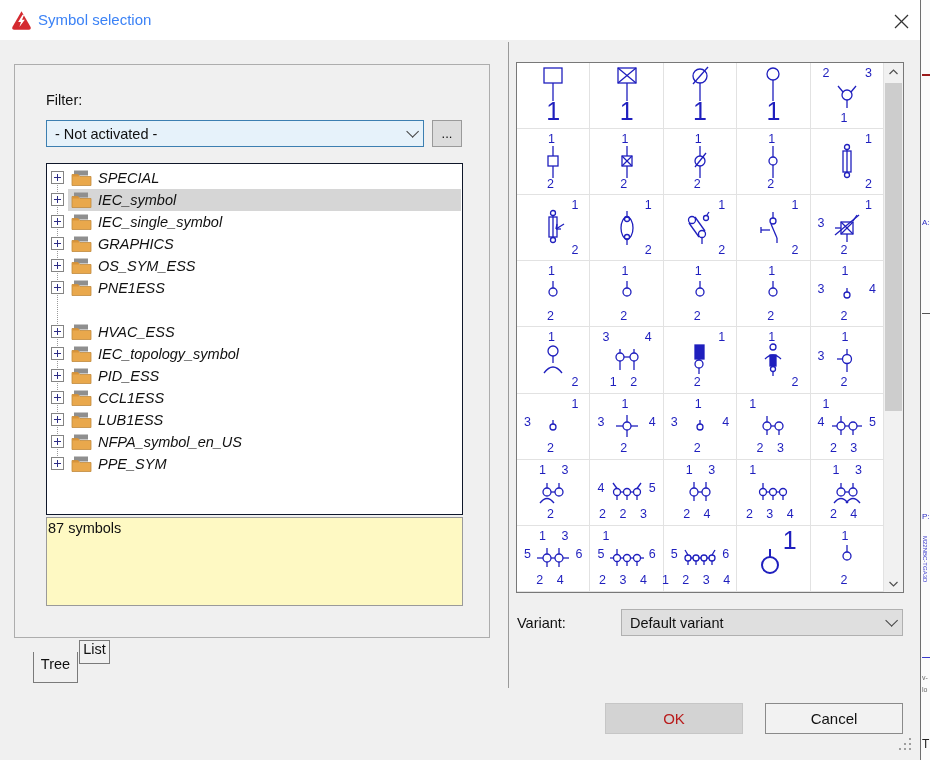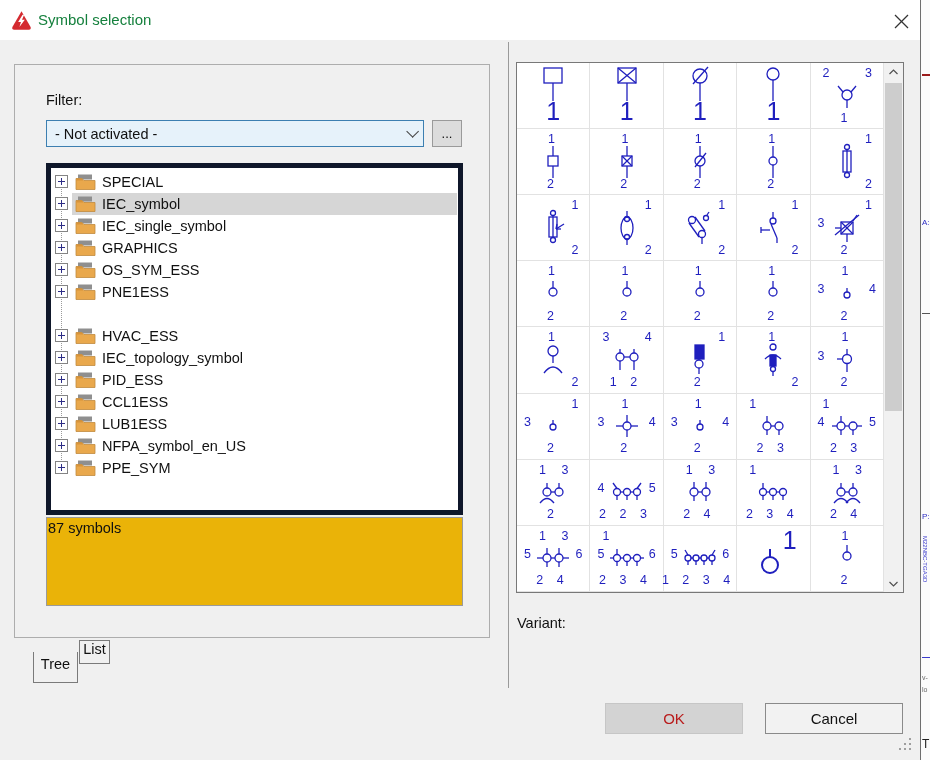--- a/index.html
+++ b/index.html
@@ -5,44 +5,44 @@
   html,body{margin:0;padding:0;}
   body{width:930px;height:760px;position:relative;overflow:hidden;
        background:#fafafa;font-family:"Liberation Sans",sans-serif;color:#111;}
   *{box-sizing:border-box;}
   .abs{position:absolute;}
 
   
   #dialog{left:0;top:0;width:921px;height:760px;background:#f0f0f0;border-right:1px solid #6e6e6e;}
   #titlebar{left:0;top:0;width:100%;height:40px;background:#ffffff;}
   #app-icon{left:11px;top:10px;width:21px;height:21px;}
-  #title-text{left:38px;top:11px;font-size:15px;color:#15803d;}
+  #title-text{left:38px;top:11px;font-size:15px;color:#3b82f6;}
   #close-btn{left:886px;top:8px;width:30px;height:26px;display:flex;align-items:center;justify-content:center;cursor:pointer;}
 
   
   #groupbox{left:14px;top:64px;width:476px;height:574px;border:1px solid #adadad;background:#f0f0f0;}
   #filter-label{left:46px;top:92px;font-size:14.5px;}
   #filter-combo{left:46px;top:120px;width:378px;height:27px;background:#e6f2fa;border:1px solid #3c7fb1;
                 display:flex;align-items:center;padding:0 8px;font-size:14.5px;cursor:default;}
   #filter-combo .val{flex:1;}
   #browse-btn{left:432px;top:120px;width:30px;height:27px;background:#dcdcdc;border:1px solid #9a9a9a;
               font-size:13px;display:flex;align-items:center;justify-content:center;cursor:pointer;}
 
-  #tree-box{left:46px;top:163px;width:417px;height:352px;background:#ffffff;border:5px solid #0f172a;overflow:hidden;}
+  #tree-box{left:46px;top:163px;width:417px;height:352px;background:#ffffff;border:1px solid #0f172a;overflow:hidden;font-style:italic;}
   #tree-vline{left:10px;top:14px;height:286px;border-left:1px dotted #9a9a9a;position:absolute;}
   .tree-row{position:absolute;left:0;width:100%;height:22px;}
   .tree-row .hl{position:absolute;left:21px;right:1px;top:0;height:22px;background:#d6d6d6;}
   .plusbox{position:absolute;left:4px;top:4px;width:13px;height:13px;background:#fff;border:1px solid #848484;}
   .plusbox:before,.plusbox:after{content:"";position:absolute;background:#2d2d86;}
   .plusbox:before{left:2px;top:5px;width:7px;height:1px;}
   .plusbox:after{left:5px;top:2px;width:1px;height:7px;}
   .tree-folder{position:absolute;left:24px;top:3px;}
   .tree-label{position:absolute;left:51px;top:0;line-height:22px;font-size:14.5px;white-space:nowrap;}
 
-  #status-box{left:46px;top:517px;width:417px;height:89px;background:#eab308;border:1px solid #9a9a9a;padding-left:30px;}
+  #status-box{left:46px;top:517px;width:417px;height:89px;background:#fef9c3;border:1px solid #9a9a9a;padding-left:30px;}
   #status-text{left:1px;top:2px;font-size:14.5px;position:absolute;}
 
   .tab{position:absolute;background:#f0f0f0;font-size:14.5px;display:flex;align-items:flex-start;justify-content:center;cursor:pointer;}
   #tab-tree{left:33px;top:637px;width:45px;height:31px;border:1px solid #7a7a7a;border-top:none;padding-top:4px;z-index:3;margin-top:15px;}
   #tab-list{left:79px;top:640px;width:31px;height:24px;border:1px solid #7a7a7a;padding-top:0;z-index:2;}
 
   
   #separator{left:508px;top:42px;width:1px;height:646px;background:#9a9a9a;}
 
   
@@ -716,20 +716,24 @@
       <div id="sb-thumb"></div>
       <div id="sb-down" class="sb-btn">
         <svg width="9" height="6" viewBox="0 0 9 6">
           <polyline points="0.5,1 4.5,5 8.5,1" fill="none" stroke="#505050" stroke-width="1.2"></polyline>
         </svg>
       </div>
     </div>
   </div>
 
   <span id="variant-label" class="abs">Variant:</span>
+  <div id="variant-combo" class="abs">
+    <span class="val">Default variant</span>
+    <span class="chev"></span>
+  </div>
 
   <div id="ok-btn" class="btn">
     <span>OK</span>
   </div>
   <div id="cancel-btn" class="btn">
     <span>Cancel</span>
   </div>
 
   <svg id="resize-grip" class="abs" width="16" height="16" viewBox="0 0 16 16">
     <g fill="#9e9e9e">

